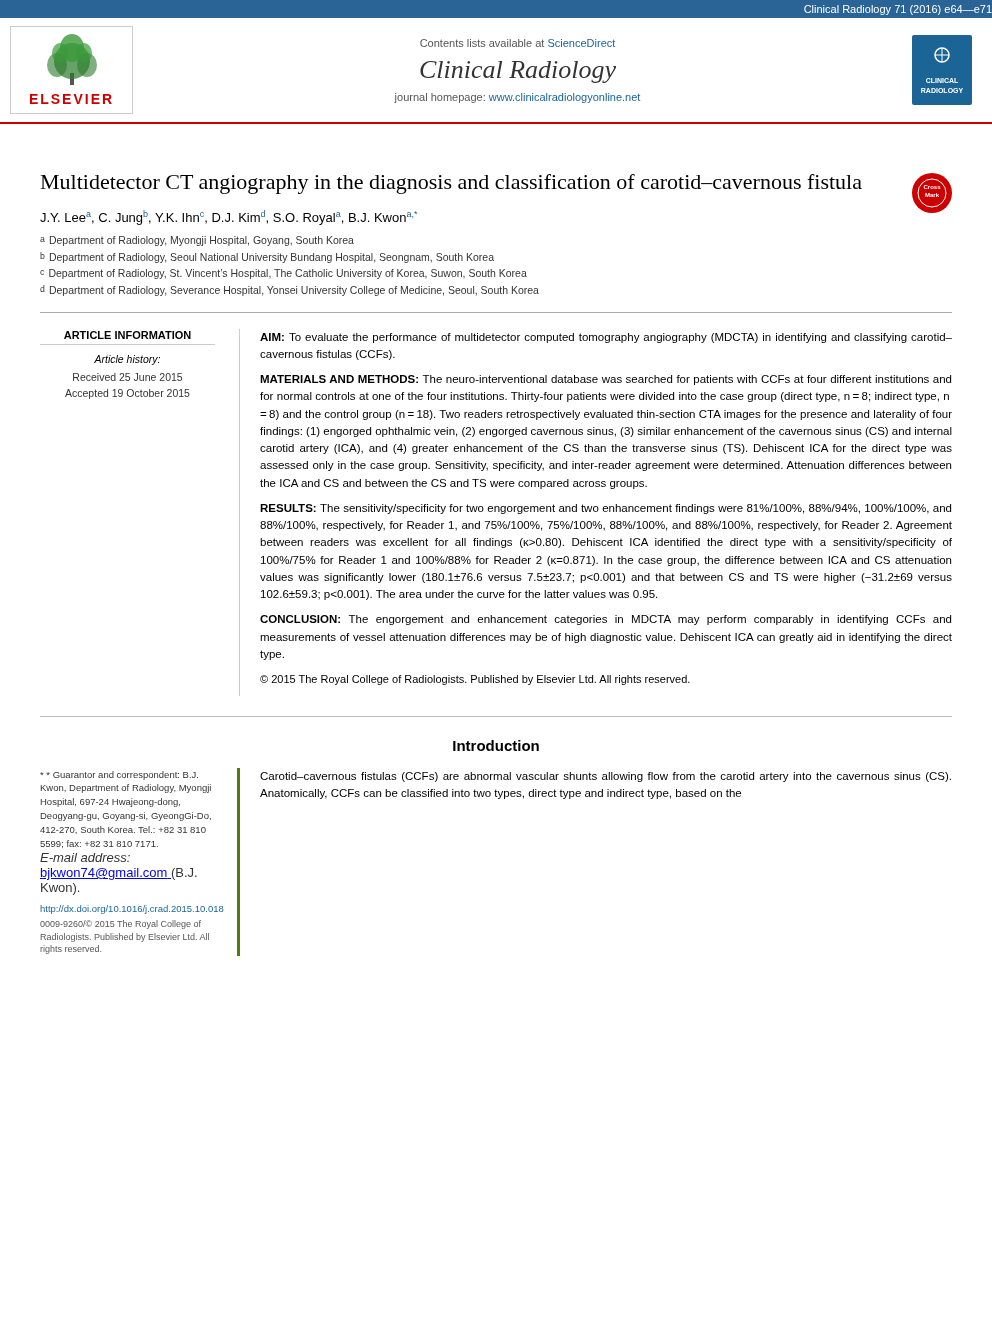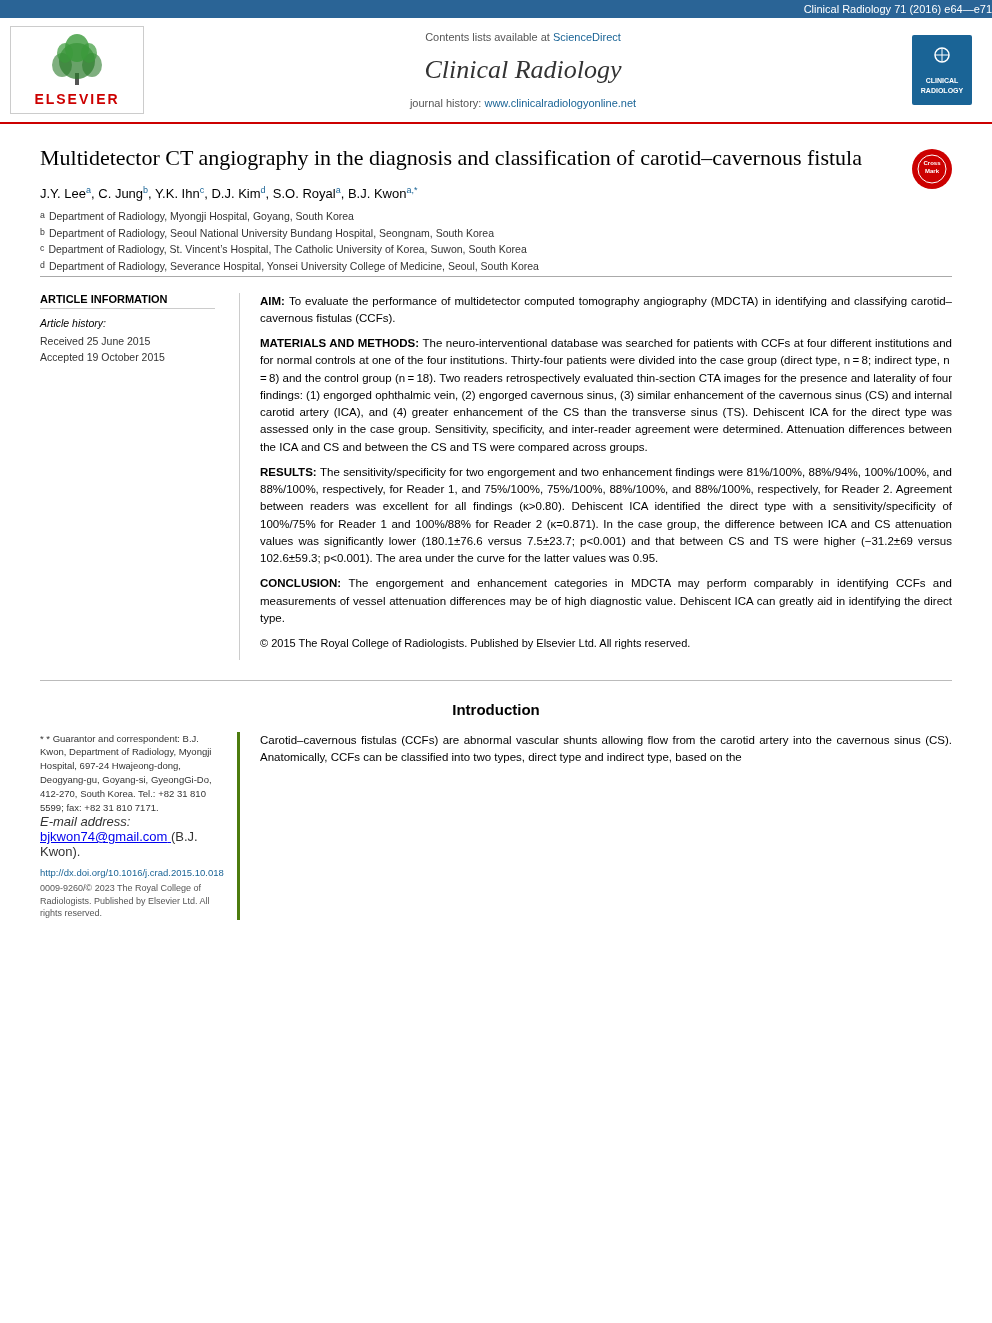--- a/index.html
+++ b/index.html
@@ -25,21 +25,21 @@
     
     .journal-header {
       display: flex;
       align-items: stretch;
       border-bottom: 2px solid #c00;
       padding: 8px 10px;
       gap: 10px;
     }
 
     .elsevier-logo {
-      width: 134px;
+      width: 123px;
       flex-shrink: 0;
       display: flex;
       flex-direction: column;
       align-items: center;
       justify-content: center;
       border: 1px solid #ccc;
       padding: 6px;
     }
 
     .elsevier-tree {
@@ -55,21 +55,21 @@
       letter-spacing: 2px;
       margin-top: 3px;
     }
 
     .journal-center {
       flex: 1;
       display: flex;
       flex-direction: column;
       align-items: center;
       justify-content: center;
-      gap: 12px;
+      gap: 6px;
     }
 
     .journal-sciencedirect {
       font-family: Arial, sans-serif;
       font-size: 11px;
       color: #555;
     }
 
     .journal-sciencedirect a {
       color: #1a6496;
@@ -129,20 +129,22 @@
       padding: 20px 40px 20px 40px;
     }
 
     
     .article-title-section {
       display: flex;
       align-items: flex-start;
       gap: 10px;
       margin-bottom: 16px;
       border-bottom: 1px solid #aaa;
+      padding-bottom: 12px;
+      margin-top: 24px;
     }
 
     .article-title-text {
       flex: 1;
     }
 
     .article-title {
       font-size: 22px;
       font-weight: normal;
       color: #000;
@@ -211,20 +213,21 @@
     }
 
     .col-left {
       width: 200px;
       flex-shrink: 0;
       font-size: 10.5px;
       font-family: Arial, sans-serif;
       color: #333;
       border-right: 1px solid #ccc;
       padding-right: 24px;
+      text-align: center;
     }
 
     .col-right {
       flex: 1;
       font-size: 11.5px;
       font-family: Arial, sans-serif;
       color: #000;
       line-height: 1.5;
     }
 
@@ -374,21 +377,21 @@
 
   <div class="journal-center">
     <div class="journal-sciencedirect">
       <span>Contents lists available at</span>
       <a href="#">
         <span>ScienceDirect</span>
       </a>
     </div>
     <div class="journal-name">Clinical Radiology</div>
     <div class="journal-homepage">
-      <span>journal history:</span>
+      <span>journal homepage:</span>
       <a href="#">
         <span>www.clinicalradiologyonline.net</span>
       </a>
     </div>
   </div>
 
   <div class="journal-logo-right">
     <div class="journal-logo-box">
 
       <svg width="28" height="28" viewBox="0 0 28 28">
@@ -501,21 +504,21 @@
           <span>* Guarantor and correspondent: B.J. Kwon, Department of Radiology, Myongji Hospital, 697-24 Hwajeong-dong, Deogyang-gu, Goyang-si, GyeongGi-Do, 412-270, South Korea. Tel.: +82 31 810 5599; fax: +82 31 810 7171.</span>
         </div>
         <div class="footnote-email">
           <em>E-mail address:</em>
           <a href="#">
             <span>bjkwon74@gmail.com</span>
           </a>
           <span>(B.J. Kwon).</span>
         </div>
         <a href="#" class="doi-link">http://dx.doi.org/10.1016/j.crad.2015.10.018</a>
-        <div class="footer-copyright">0009-9260/© 2023 The Royal College of Radiologists. Published by Elsevier Ltd. All rights reserved.</div>
+        <div class="footer-copyright">0009-9260/© 2015 The Royal College of Radiologists. Published by Elsevier Ltd. All rights reserved.</div>
       </div>
 
       <div class="intro-col-right">
         <div class="intro-para">
           <span>Carotid–cavernous fistulas (CCFs) are abnormal vascular shunts allowing flow from the carotid artery into the cavernous sinus (CS). Anatomically, CCFs can be classified into two types, direct type and indirect type, based on the</span>
         </div>
       </div>
 
     </div>
   </div>

